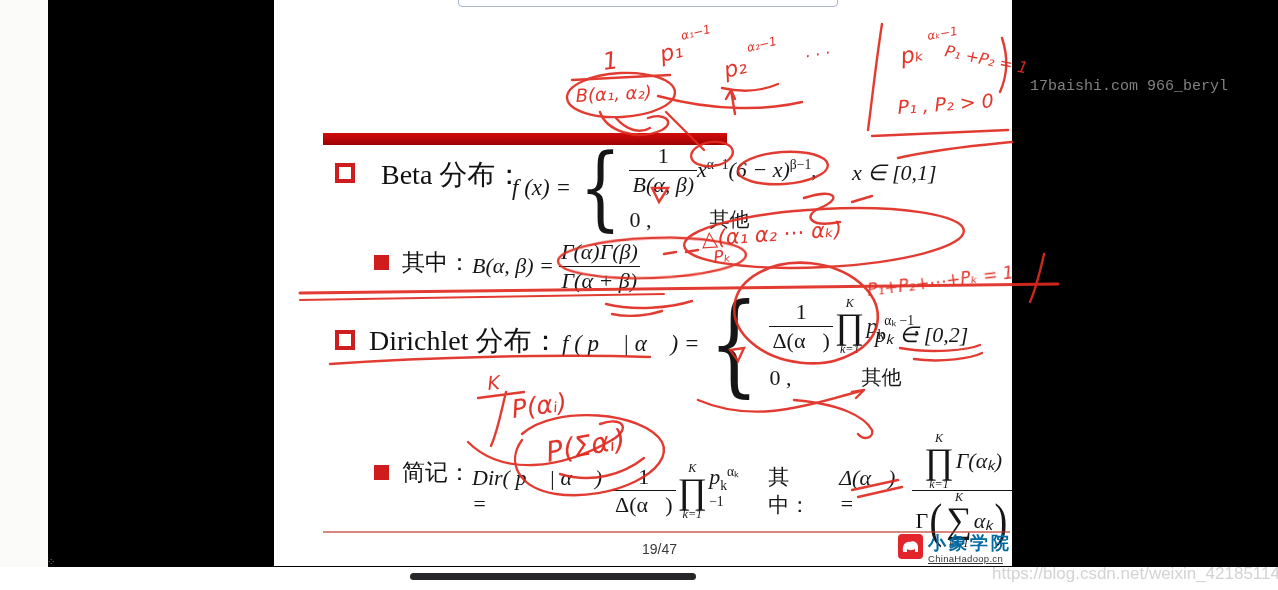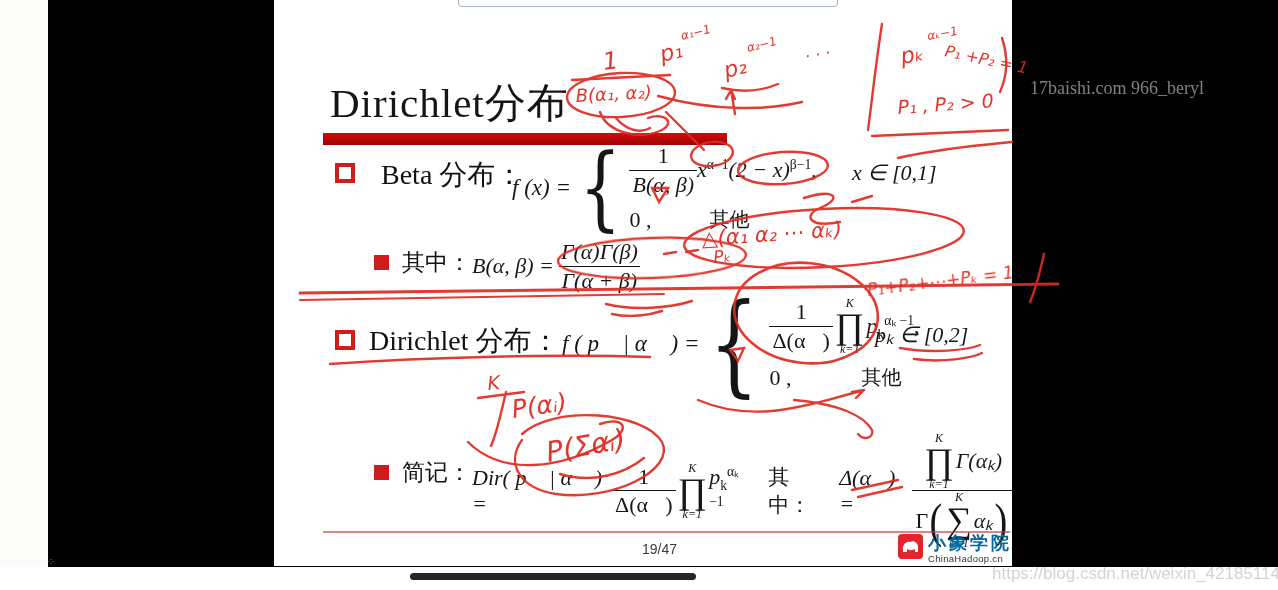--- a/index.html
+++ b/index.html
@@ -32,55 +32,54 @@
   .bigop{display:inline-flex;flex-direction:column;align-items:center;line-height:1;margin:0 2px;}
   .bigop .lim{font-size:12px;font-style:italic;}
   .bigop .op{font-size:36px;line-height:.95;}
   .tallp{font-size:48px;font-weight:300;line-height:.9;transform:scaleX(.8);}
   .fline{position:absolute;left:49px;top:531px;width:687px;height:2px;background:var(--fline);opacity:.6;}
   .ftext{position:absolute;left:53px;top:541px;font-size:14px;color:#3a3a3a;font-family:"Liberation Sans",sans-serif;}
   .fpage{position:absolute;left:368px;top:541px;font-size:14px;color:#3a3a3a;font-family:"Liberation Sans",sans-serif;}
   .logo{position:absolute;left:624px;top:534px;display:flex;align-items:flex-start;gap:5px;}
   .logo-ic{width:25px;height:25px;background:var(--logo-red);border-radius:4px;display:flex;align-items:center;justify-content:center;}
   .logo-cn{font-size:18px;font-weight:bold;color:#0369a1;letter-spacing:3px;line-height:1.05;font-family:"Liberation Sans",sans-serif;}
-  .logo-en{font-size:9.5px;color:#333;letter-spacing:.3px;font-family:"Liberation Sans",sans-serif;}
+  .logo-en{font-size:9.5px;color:#333;letter-spacing:.3px;font-family:"Liberation Sans",sans-serif;text-decoration:underline;}
   .annot-svg{position:absolute;left:0;top:0;width:1278px;height:590px;z-index:5;pointer-events:none;}
   .annot{stroke:var(--annot);fill:none;stroke-width:2.4;stroke-linecap:round;opacity:.92;}
   #handwrite text{fill:var(--annot);font-family:"DejaVu Sans",sans-serif;font-style:italic;opacity:.95;}
-  .wm-top{position:absolute;left:1030px;top:78px;font-size:18px;color:#818181;
-          font-family:Liberation Serif, serif;z-index:6;white-space:nowrap;}
+  .wm-top{position:absolute;left:1030px;top:78px;font-size:15px;color:#818181;
+          font-family:Liberation Mono, monospace;z-index:6;white-space:nowrap;}
   .wm-bot{position:absolute;left:992px;top:564px;font-size:17px;color:#d3d3d3;
           font-family:"Liberation Sans",sans-serif;z-index:6;white-space:nowrap;}
   .bottom-strip{position:absolute;left:0;top:567px;width:1278px;height:23px;background:#fff;z-index:4;}
   .progress{position:absolute;left:410px;top:6px;width:286px;height:7px;background:#27272b;border-radius:4px;}
   .corner-glyph{position:absolute;left:47px;top:556px;font-size:10px;color:#777;z-index:6;font-family:"DejaVu Sans",sans-serif;}
 </style>
 </head>
 <body>
 
 <div class="stage">
 
   <div class="video-bg"></div>
 
   <div class="slide">
-    <div class="title">Dirichlet分布</div>
     <div class="titlebar"></div>
 
     <div class="sq-hollow" style="left:61px;top:163px"></div>
     <div class="lbl" style="left:107px;top:156px;font-size:28px">Beta 分布：</div>
     <div class="mrow math" style="left:238px;top:142px">
       <span style="font-size:23px"><i>f (x) =</i></span>
       <span class="brace" style="font-size:92px">{</span>
       <div class="cases" style="gap:8px">
         <div class="crow" style="font-size:22px">
           <span class="frac">
               <span class="num">1</span>
               <span class="den"><i>B(α, β)</i></span>
             </span>
-          <span><i>x</i><sup>α−1</sup><i>(2 − x)</i><sup>β−1</sup><span>,</span></span>
+          <span><i>x</i><sup>α−1</sup><i>(6 − x)</i><sup>β−1</sup><span>,</span></span>
         </div>
         <div class="crow" style="font-size:22px">
           <span>0 ,</span>
           <span style="margin-left:58px;font-size:20px">其他</span>
         </div>
       </div>
     </div>
     <div class="lbl math" style="left:578px;top:160px;font-size:22px"><i>x ∈ [0,1]</i></div>
 
     <div class="sq-fill" style="left:100px;top:255px"></div>

